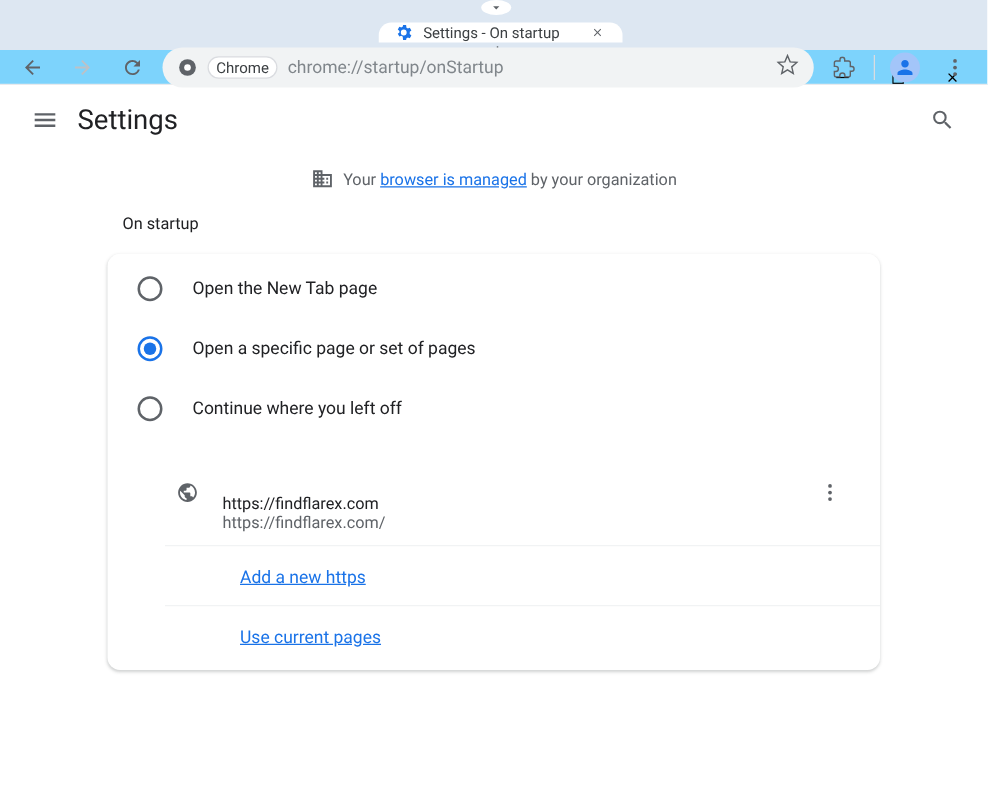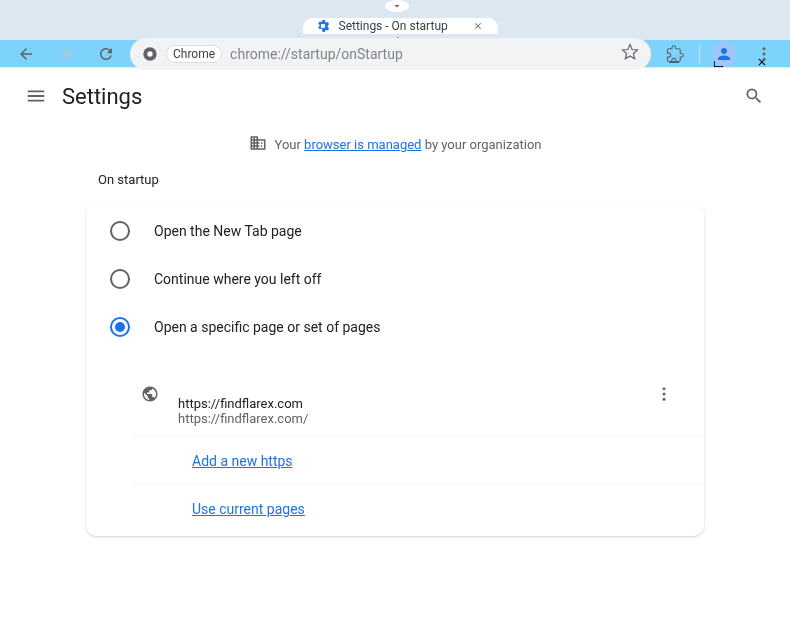--- a/index.html
+++ b/index.html
@@ -183,26 +183,26 @@
 
 <div class="content">
   <div class="section-title">On startup</div>
 
   <div class="card">
     <div class="radio-row">
       <div class="radio"></div>
       <div class="radio-label">Open the New Tab page</div>
     </div>
     <div class="radio-row">
+      <div class="radio selected"></div>
+      <div class="radio-label">Open a specific page or set of pages</div>
+    </div>
+    <div class="radio-row">
       <div class="radio"></div>
       <div class="radio-label">Continue where you left off</div>
-    </div>
-    <div class="radio-row">
-      <div class="radio selected"></div>
-      <div class="radio-label">Open a specific page or set of pages</div>
     </div>
 
     <div class="sub-section">
       <div class="page-row">
         <span class="globe-icon">
           <svg width="18" height="18" viewBox="0 0 24 24">
               <path d="M12 2C6.48 2 2 6.48 2 12s4.48 10 10 10 10-4.48 10-10S17.52 2 12 2zm-1 17.93c-3.95-.49-7-3.85-7-7.93 0-.62.08-1.21.21-1.79L9 15v1c0 1.1.9 2 2 2v1.93zm6.9-2.54c-.26-.81-1-1.39-1.9-1.39h-1v-3c0-.55-.45-1-1-1H8v-2h2c.55 0 1-.45 1-1V7h2c1.1 0 2-.9 2-2v-.41c2.93 1.19 5 4.06 5 7.41 0 2.08-.8 3.97-2.1 5.39z" fill="#5f6368"></path>
             </svg>
         </span>
         <div class="page-info">

